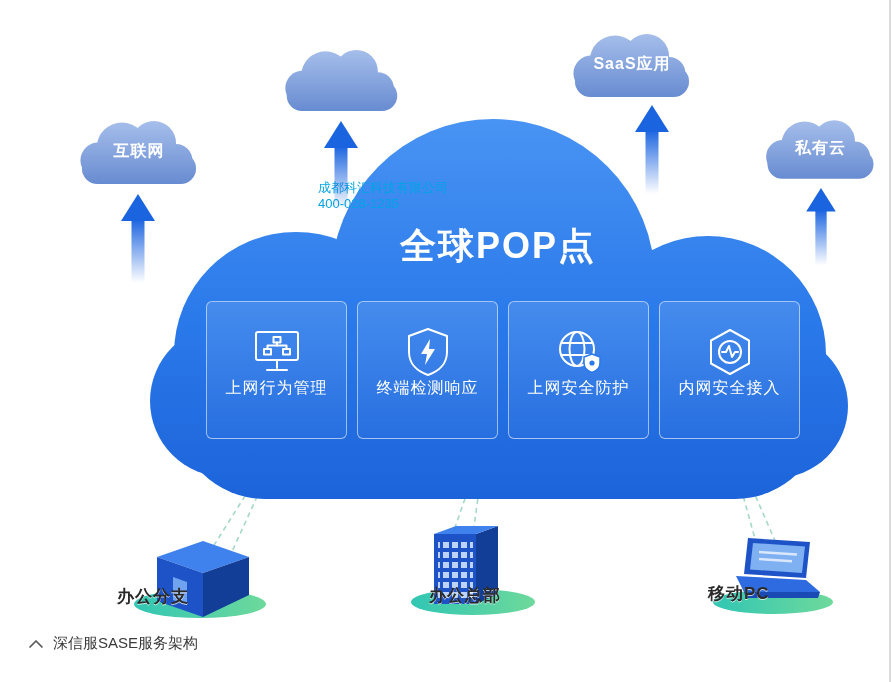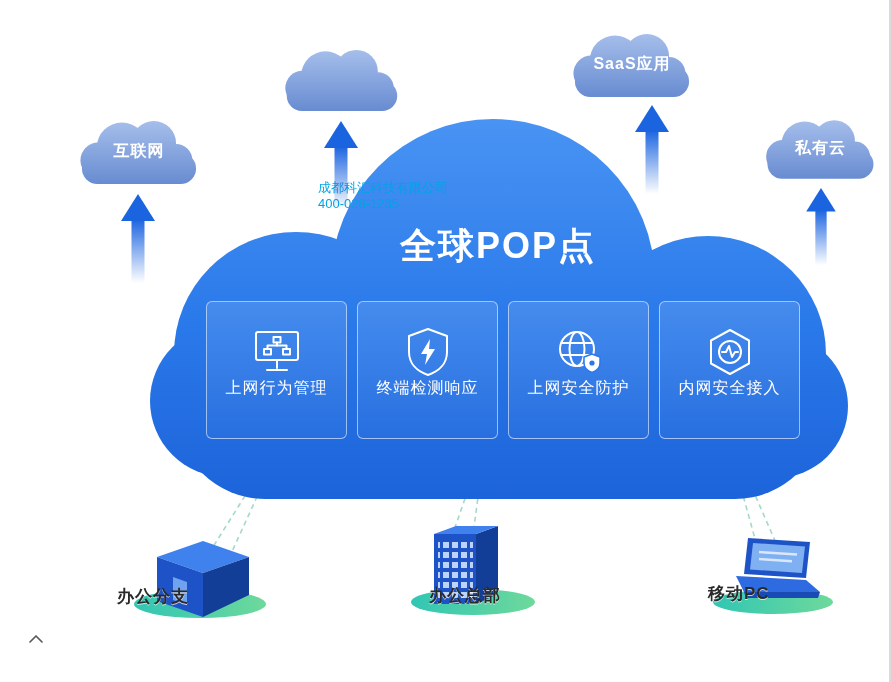--- a/index.html
+++ b/index.html
@@ -269,16 +269,17 @@
   </svg>
 
   <div class="abs ep-label lbl-branch">办公分支</div>
   <div class="abs ep-label lbl-hq">办公总部</div>
   <div class="abs ep-label lbl-pc">移动PC</div>
 
   <div class="abs footer">
     <svg class="footer-caret" viewBox="0 0 16 10">
       <polyline points="2,8 8,2 14,8" fill="none" stroke="#5a5a5a" stroke-width="1.7" stroke-linecap="round" stroke-linejoin="round"></polyline>
     </svg>
+    <span class="footer-caption">深信服SASE服务架构</span>
   </div>
 
   <div class="abs edge-line"></div>
 </div>
 
 </body></html>

